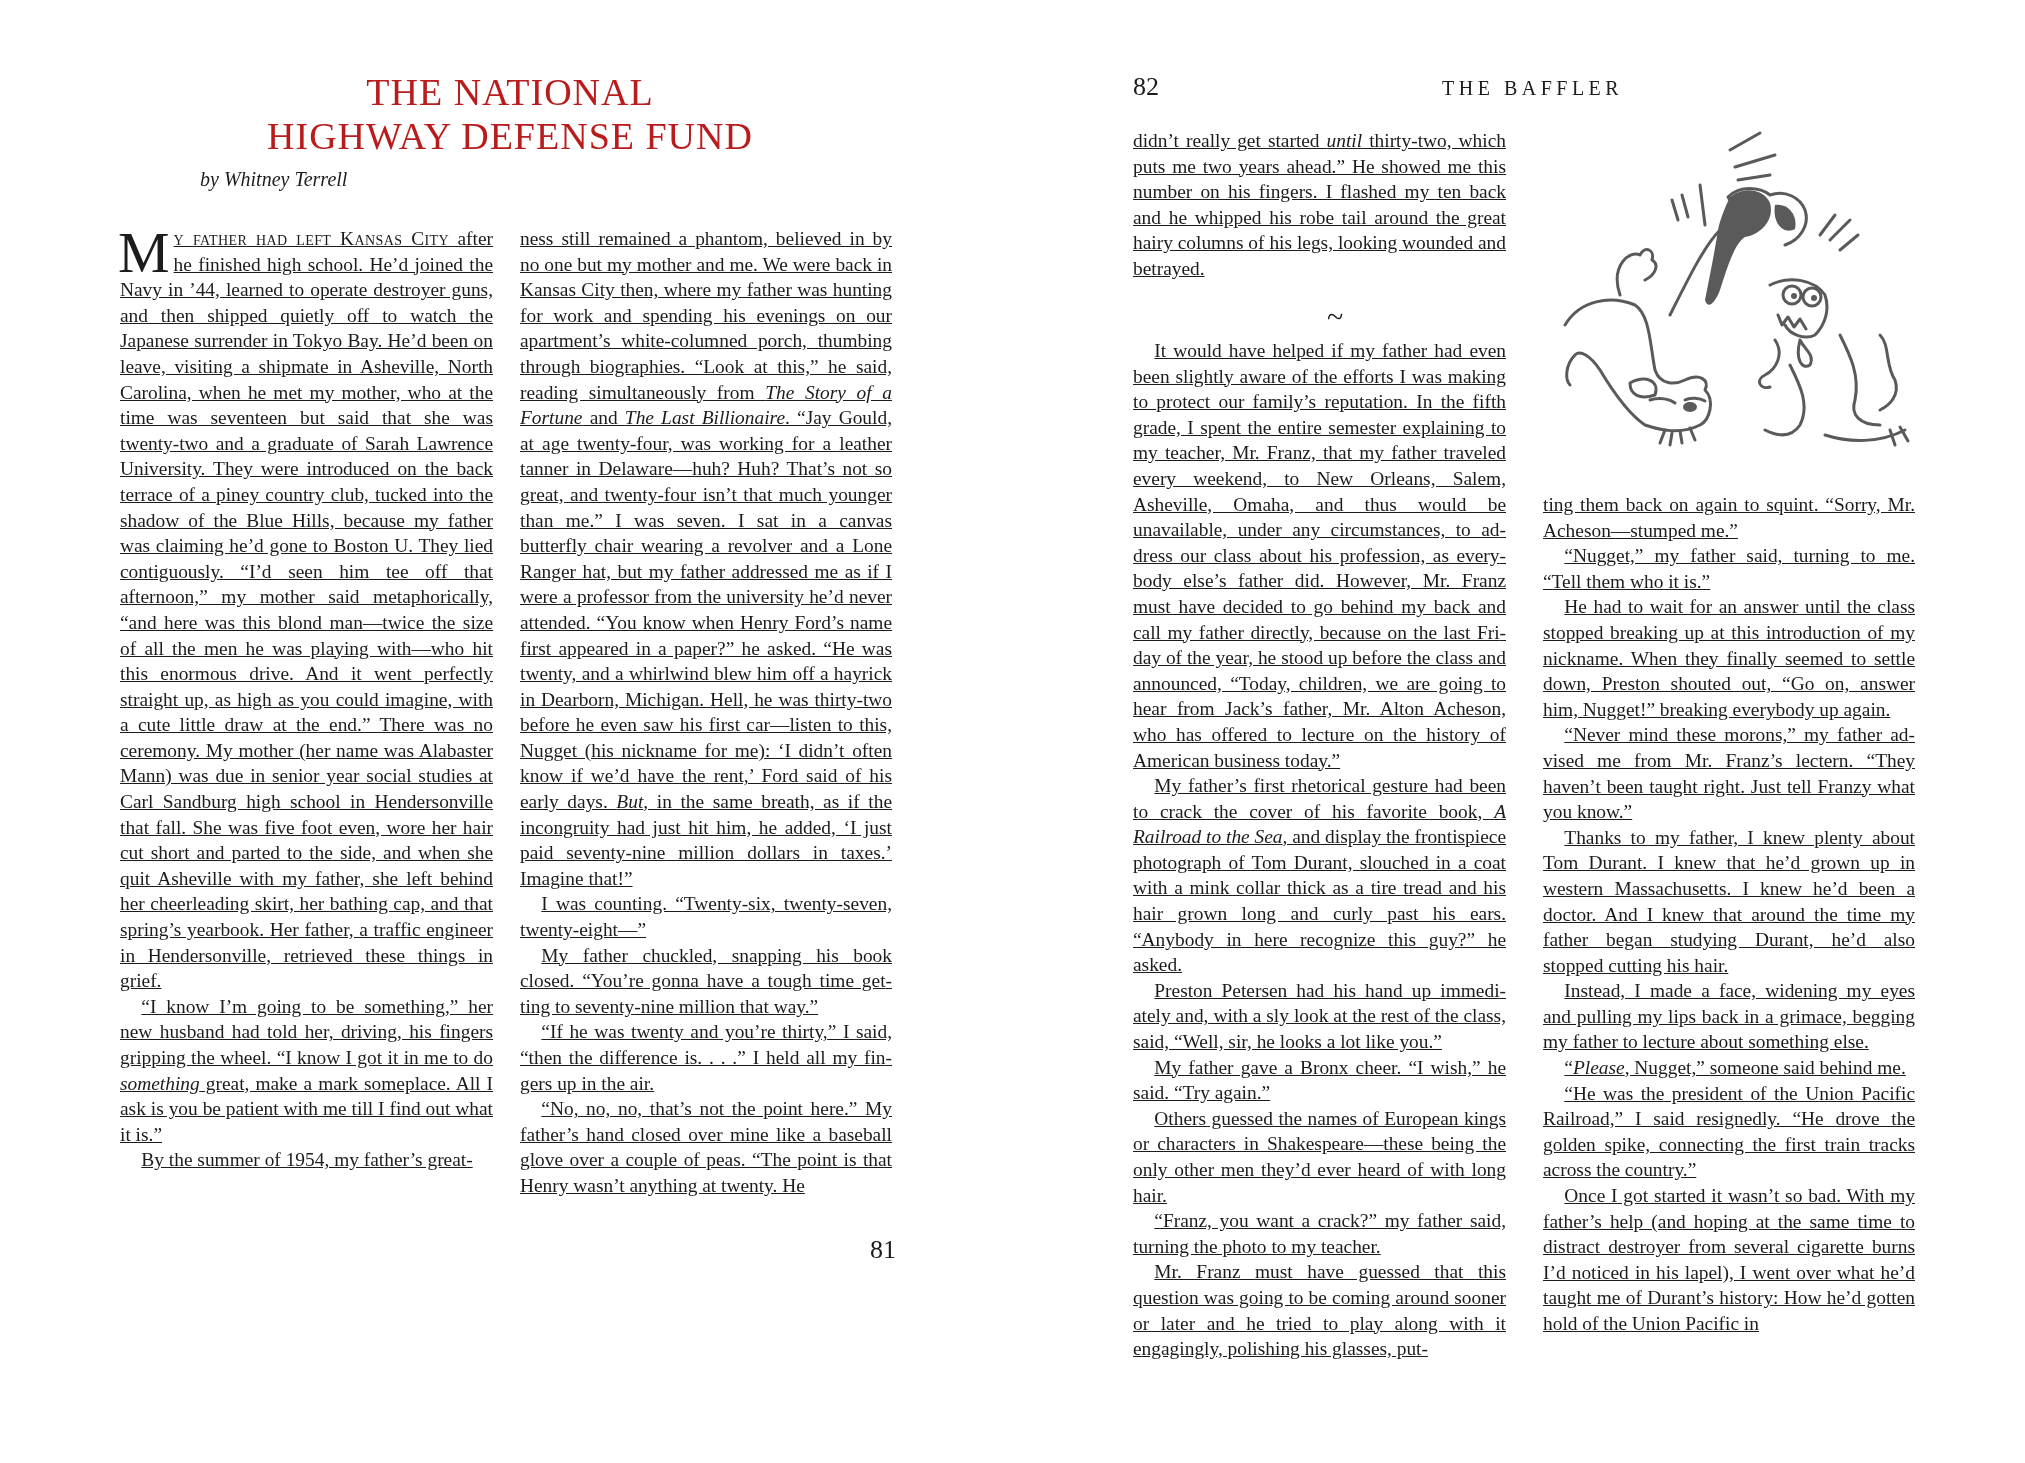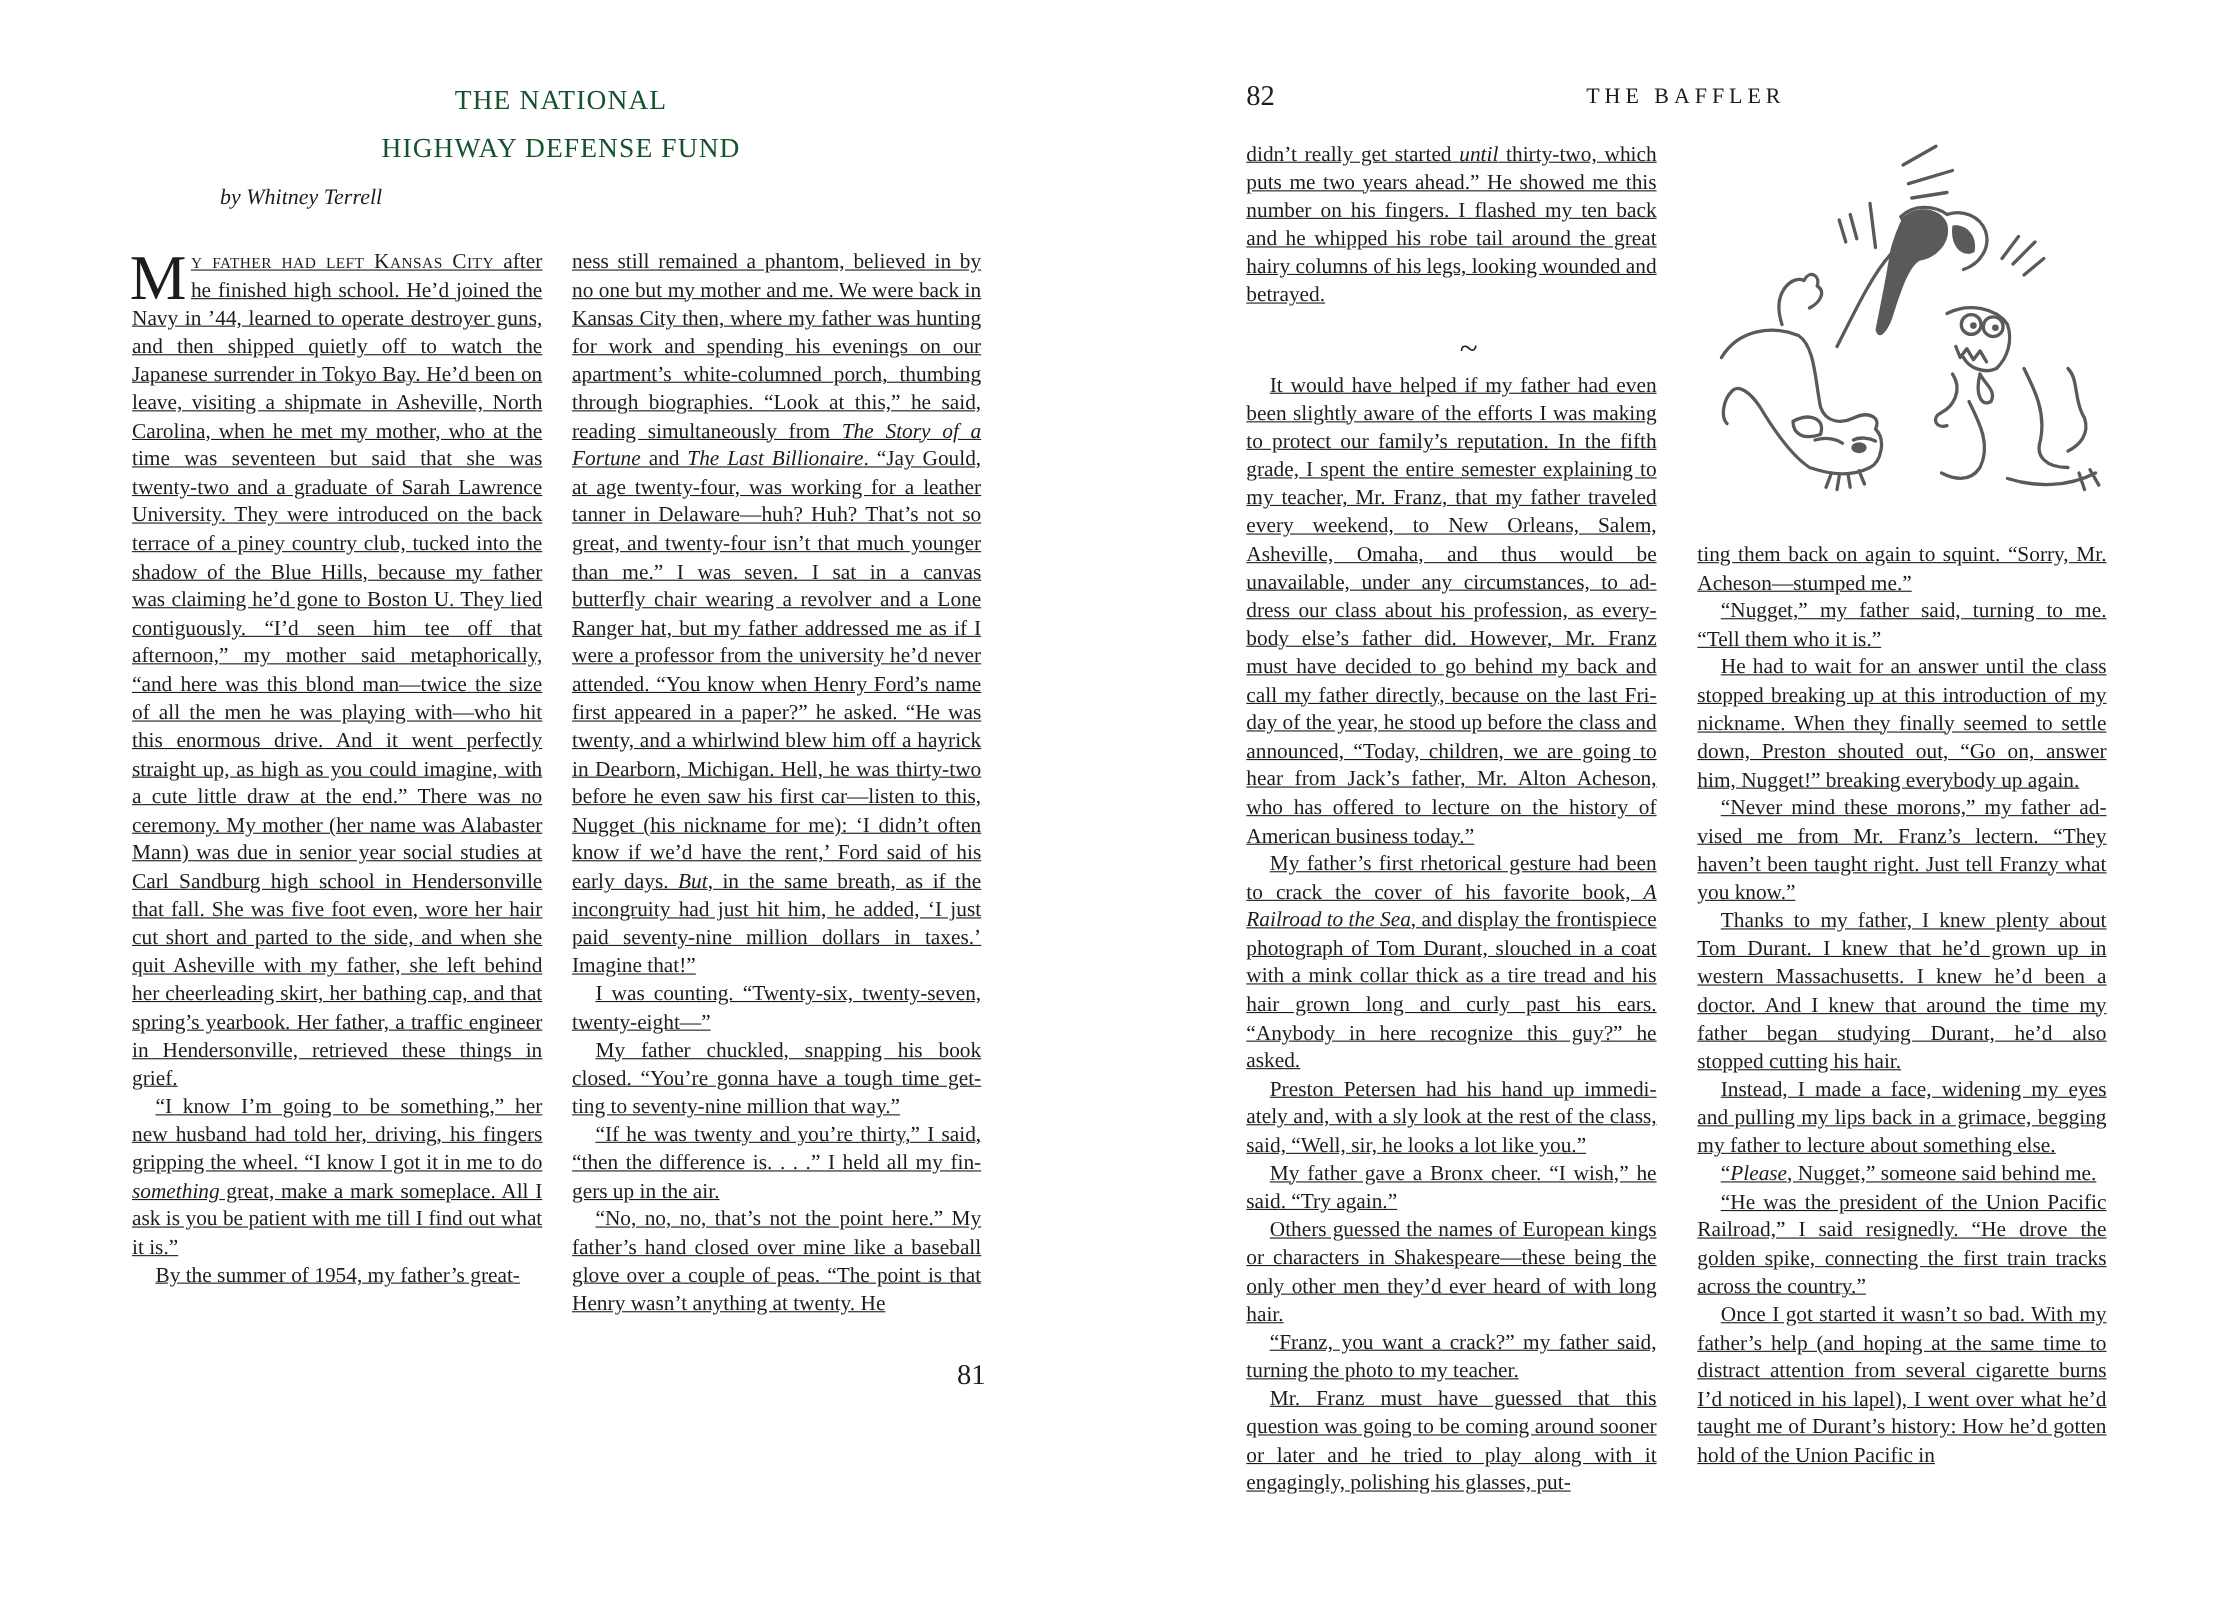--- a/index.html
+++ b/index.html
@@ -4,21 +4,21 @@
 <style>
   html, body { margin: 0; padding: 0; background: #ffffff; }
   body { width: 2025px; height: 1463px; position: relative; overflow: hidden;
          font-family: "Liberation Serif", "DejaVu Serif", serif; color: #1c1c1c; }
   .col { position: absolute; font-size: 19.4px; line-height: 25.6px; text-align: justify;
          hyphens: manual; text-decoration: underline; }
   .col p { margin: 0; text-indent: 0; }
   .col p.ind { text-indent: 1.1em; }
   .col em { font-style: italic; }
   .title { position: absolute; left: 200px; top: 70px; width: 620px; text-align: center;
-           font-size: 25px; line-height: 44px; letter-spacing: 1px; font-weight: normal; color: #14532d; }
+           font-size: 38px; line-height: 44px; letter-spacing: 1px; font-weight: normal; color: #b91c1c; }
   .byline { position: absolute; left: 200px; top: 168px; width: 620px; text-align: left;
             font-size: 20px; font-style: italic; }
   .dropcap { float: left; font-size: 58px; line-height: 46px; margin: 4px 4px 0 -2px; }
   .sc { font-variant: small-caps; letter-spacing: 0.4px; }
   .folio { position: absolute; font-size: 26px; }
   .running { position: absolute; font-size: 20px; letter-spacing: 4.5px; }
   .ornament { position: absolute; left: 1327px; top: 300px; font-size: 30px; }
   .illus { position: absolute; left: 1560px; top: 125px; width: 390px; height: 345px; }
 </style>
 </head>
@@ -105,15 +105,15 @@
 
   <div class="col" style="left:1543px; top:492px; width:372px;">
     <p>ting them back on again to squint. “Sorry, Mr. Acheson—stumped me.”</p>
     <p class="ind">“Nugget,” my father said, turning to me. “Tell them who it is.”</p>
     <p class="ind">He had to wait for an answer until the class stopped breaking up at this introduc­tion of my nickname. When they finally seemed to settle down, Preston shouted out, “Go on, answer him, Nugget!” breaking everybody up again.</p>
     <p class="ind">“Never mind these morons,” my father ad­vised me from Mr. Franz’s lectern. “They haven’t been taught right. Just tell Franzy what you know.”</p>
     <p class="ind">Thanks to my father, I knew plenty about Tom Durant. I knew that he’d grown up in western Massachusetts. I knew he’d been a doctor. And I knew that around the time my father began studying Durant, he’d also stopped cutting his hair.</p>
     <p class="ind">Instead, I made a face, widening my eyes and pulling my lips back in a grimace, begging my father to lecture about something else.</p>
     <p class="ind"><span>“</span><em>Please</em><span>, Nugget,” someone said behind me.</span></p>
     <p class="ind">“He was the president of the Union Pacific Railroad,” I said resignedly. “He drove the golden spike, connecting the first train tracks across the country.”</p>
-    <p class="ind">Once I got started it wasn’t so bad. With my father’s help (and hoping at the same time to distract attention from several ciga­rette burns I’d noticed in his lapel), I went over what he’d taught me of Durant’s history: How he’d gotten hold of the Union Pacific in</p>
+    <p class="ind">Once I got started it wasn’t so bad. With my father’s help (and hoping at the same time to distract destroyer from several ciga­rette burns I’d noticed in his lapel), I went over what he’d taught me of Durant’s history: How he’d gotten hold of the Union Pacific in</p>
   </div>
 </div>
 
 </body></html>

